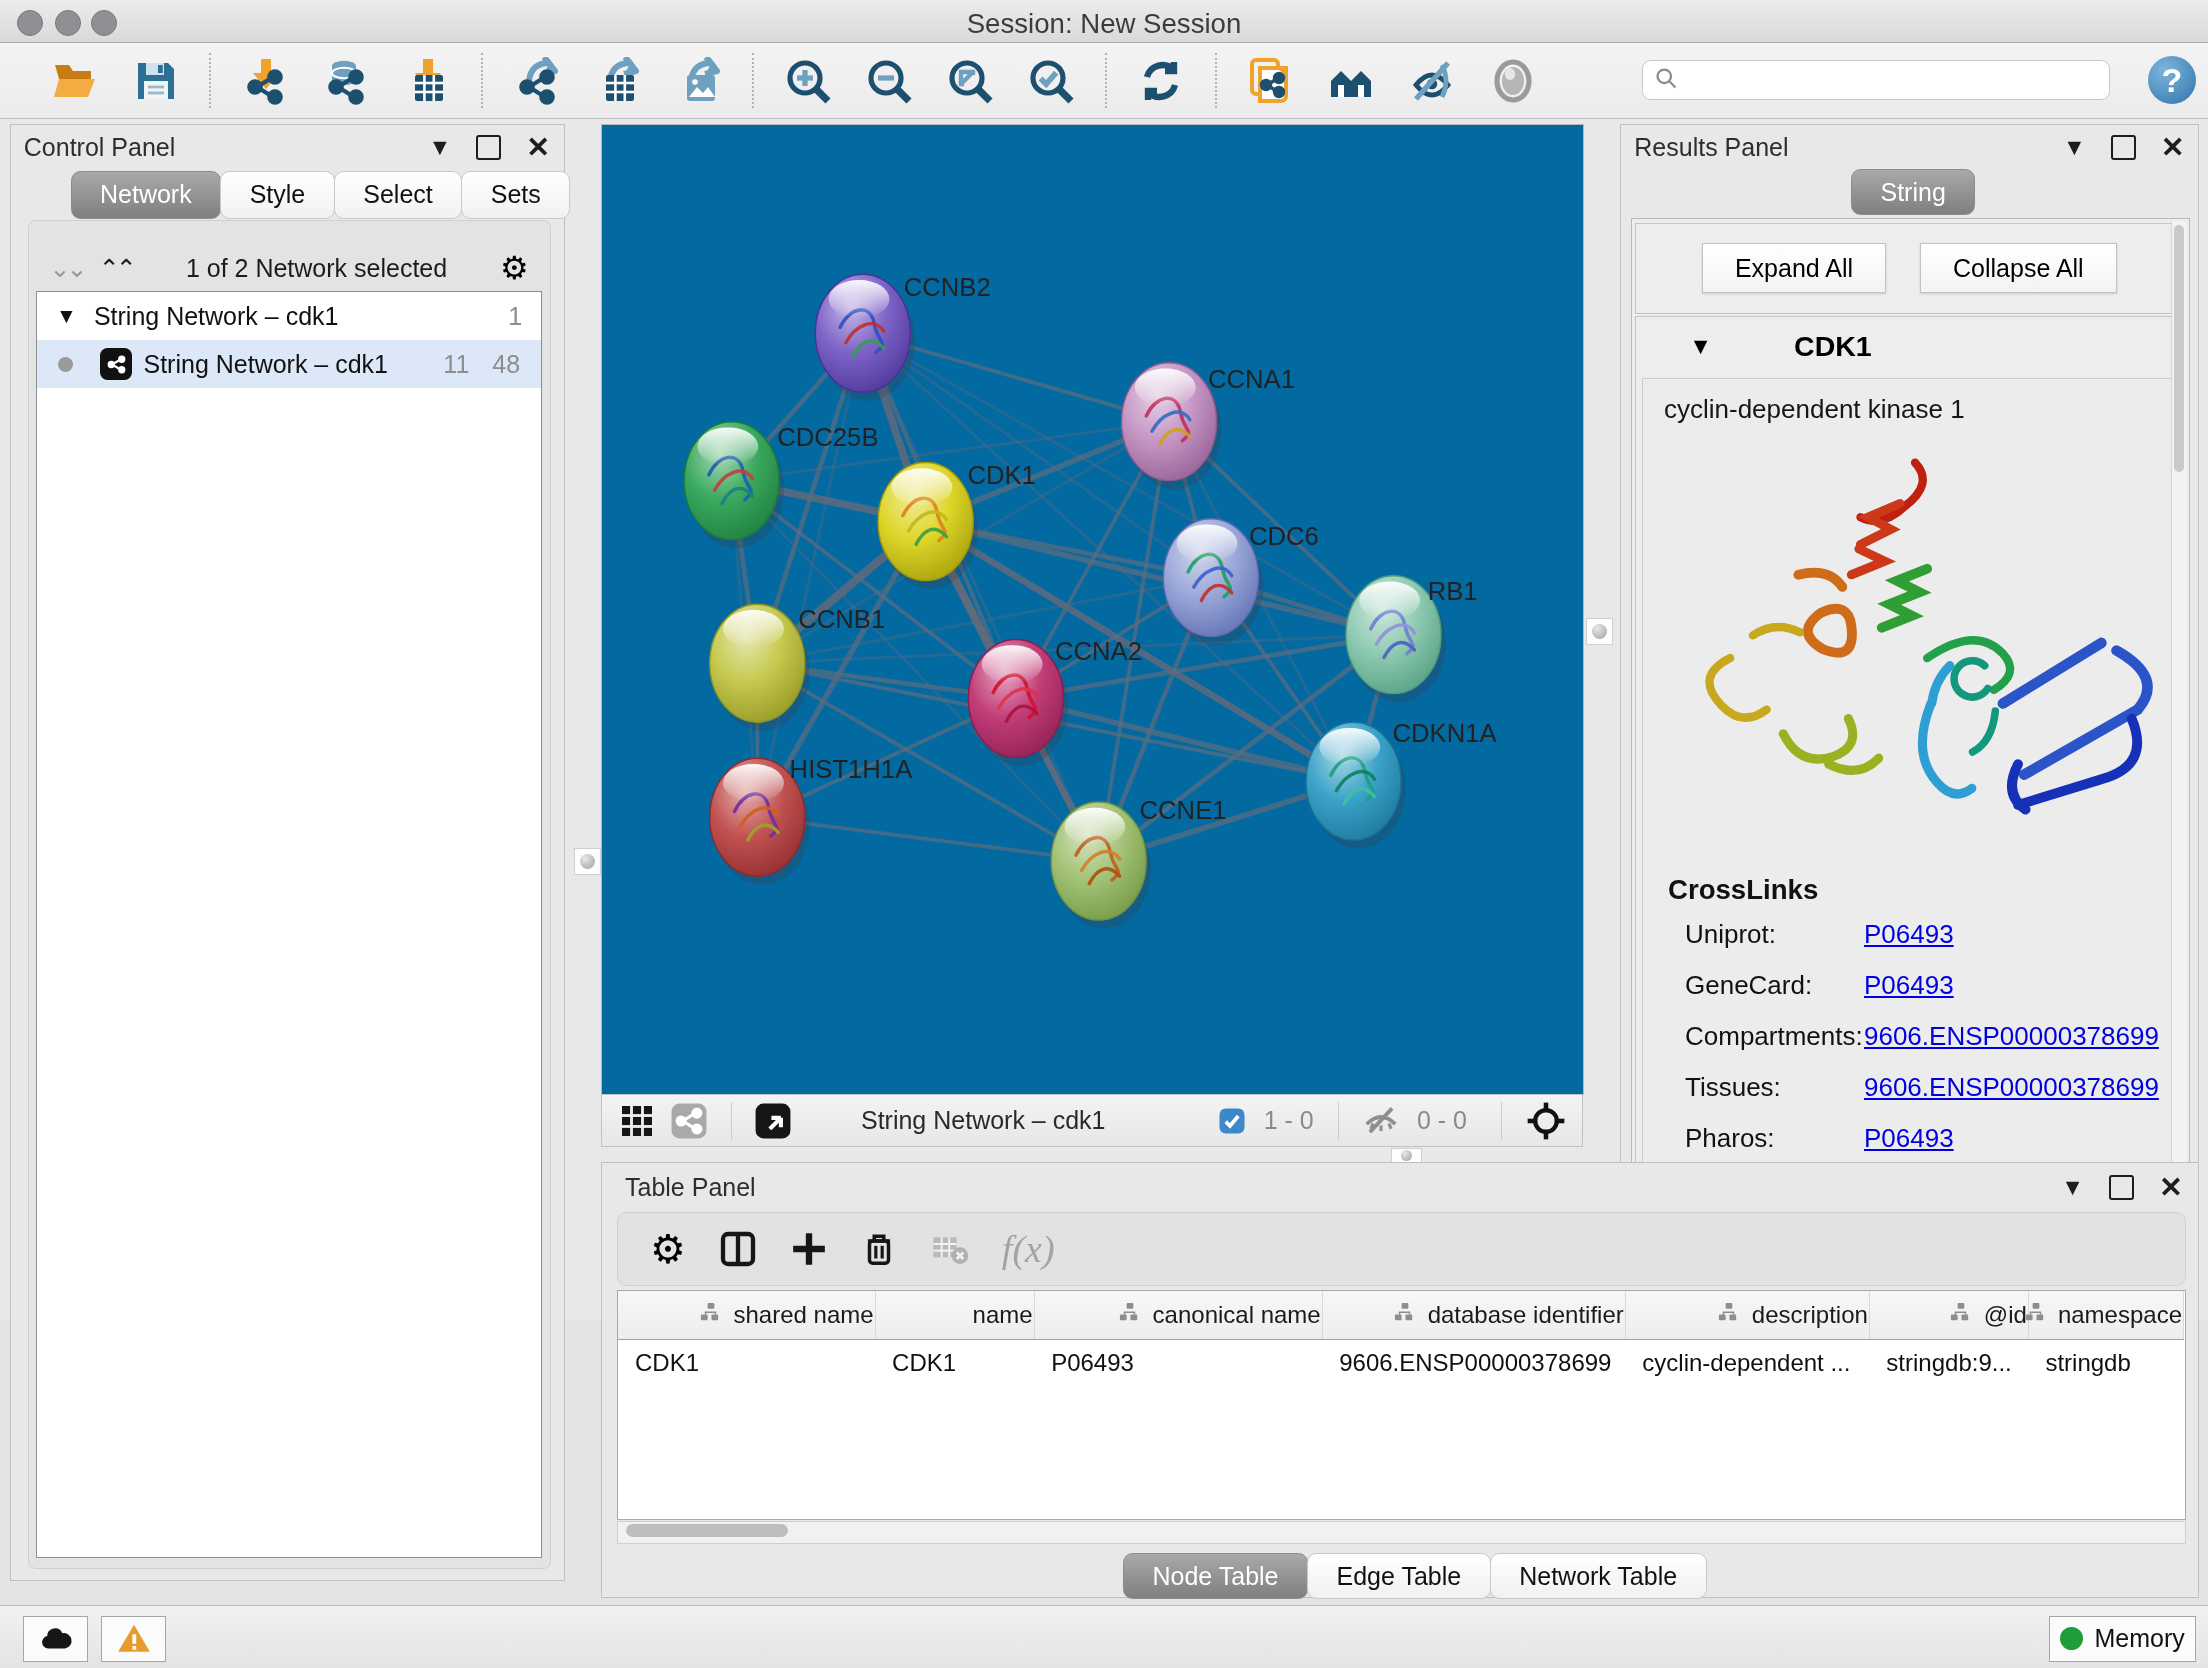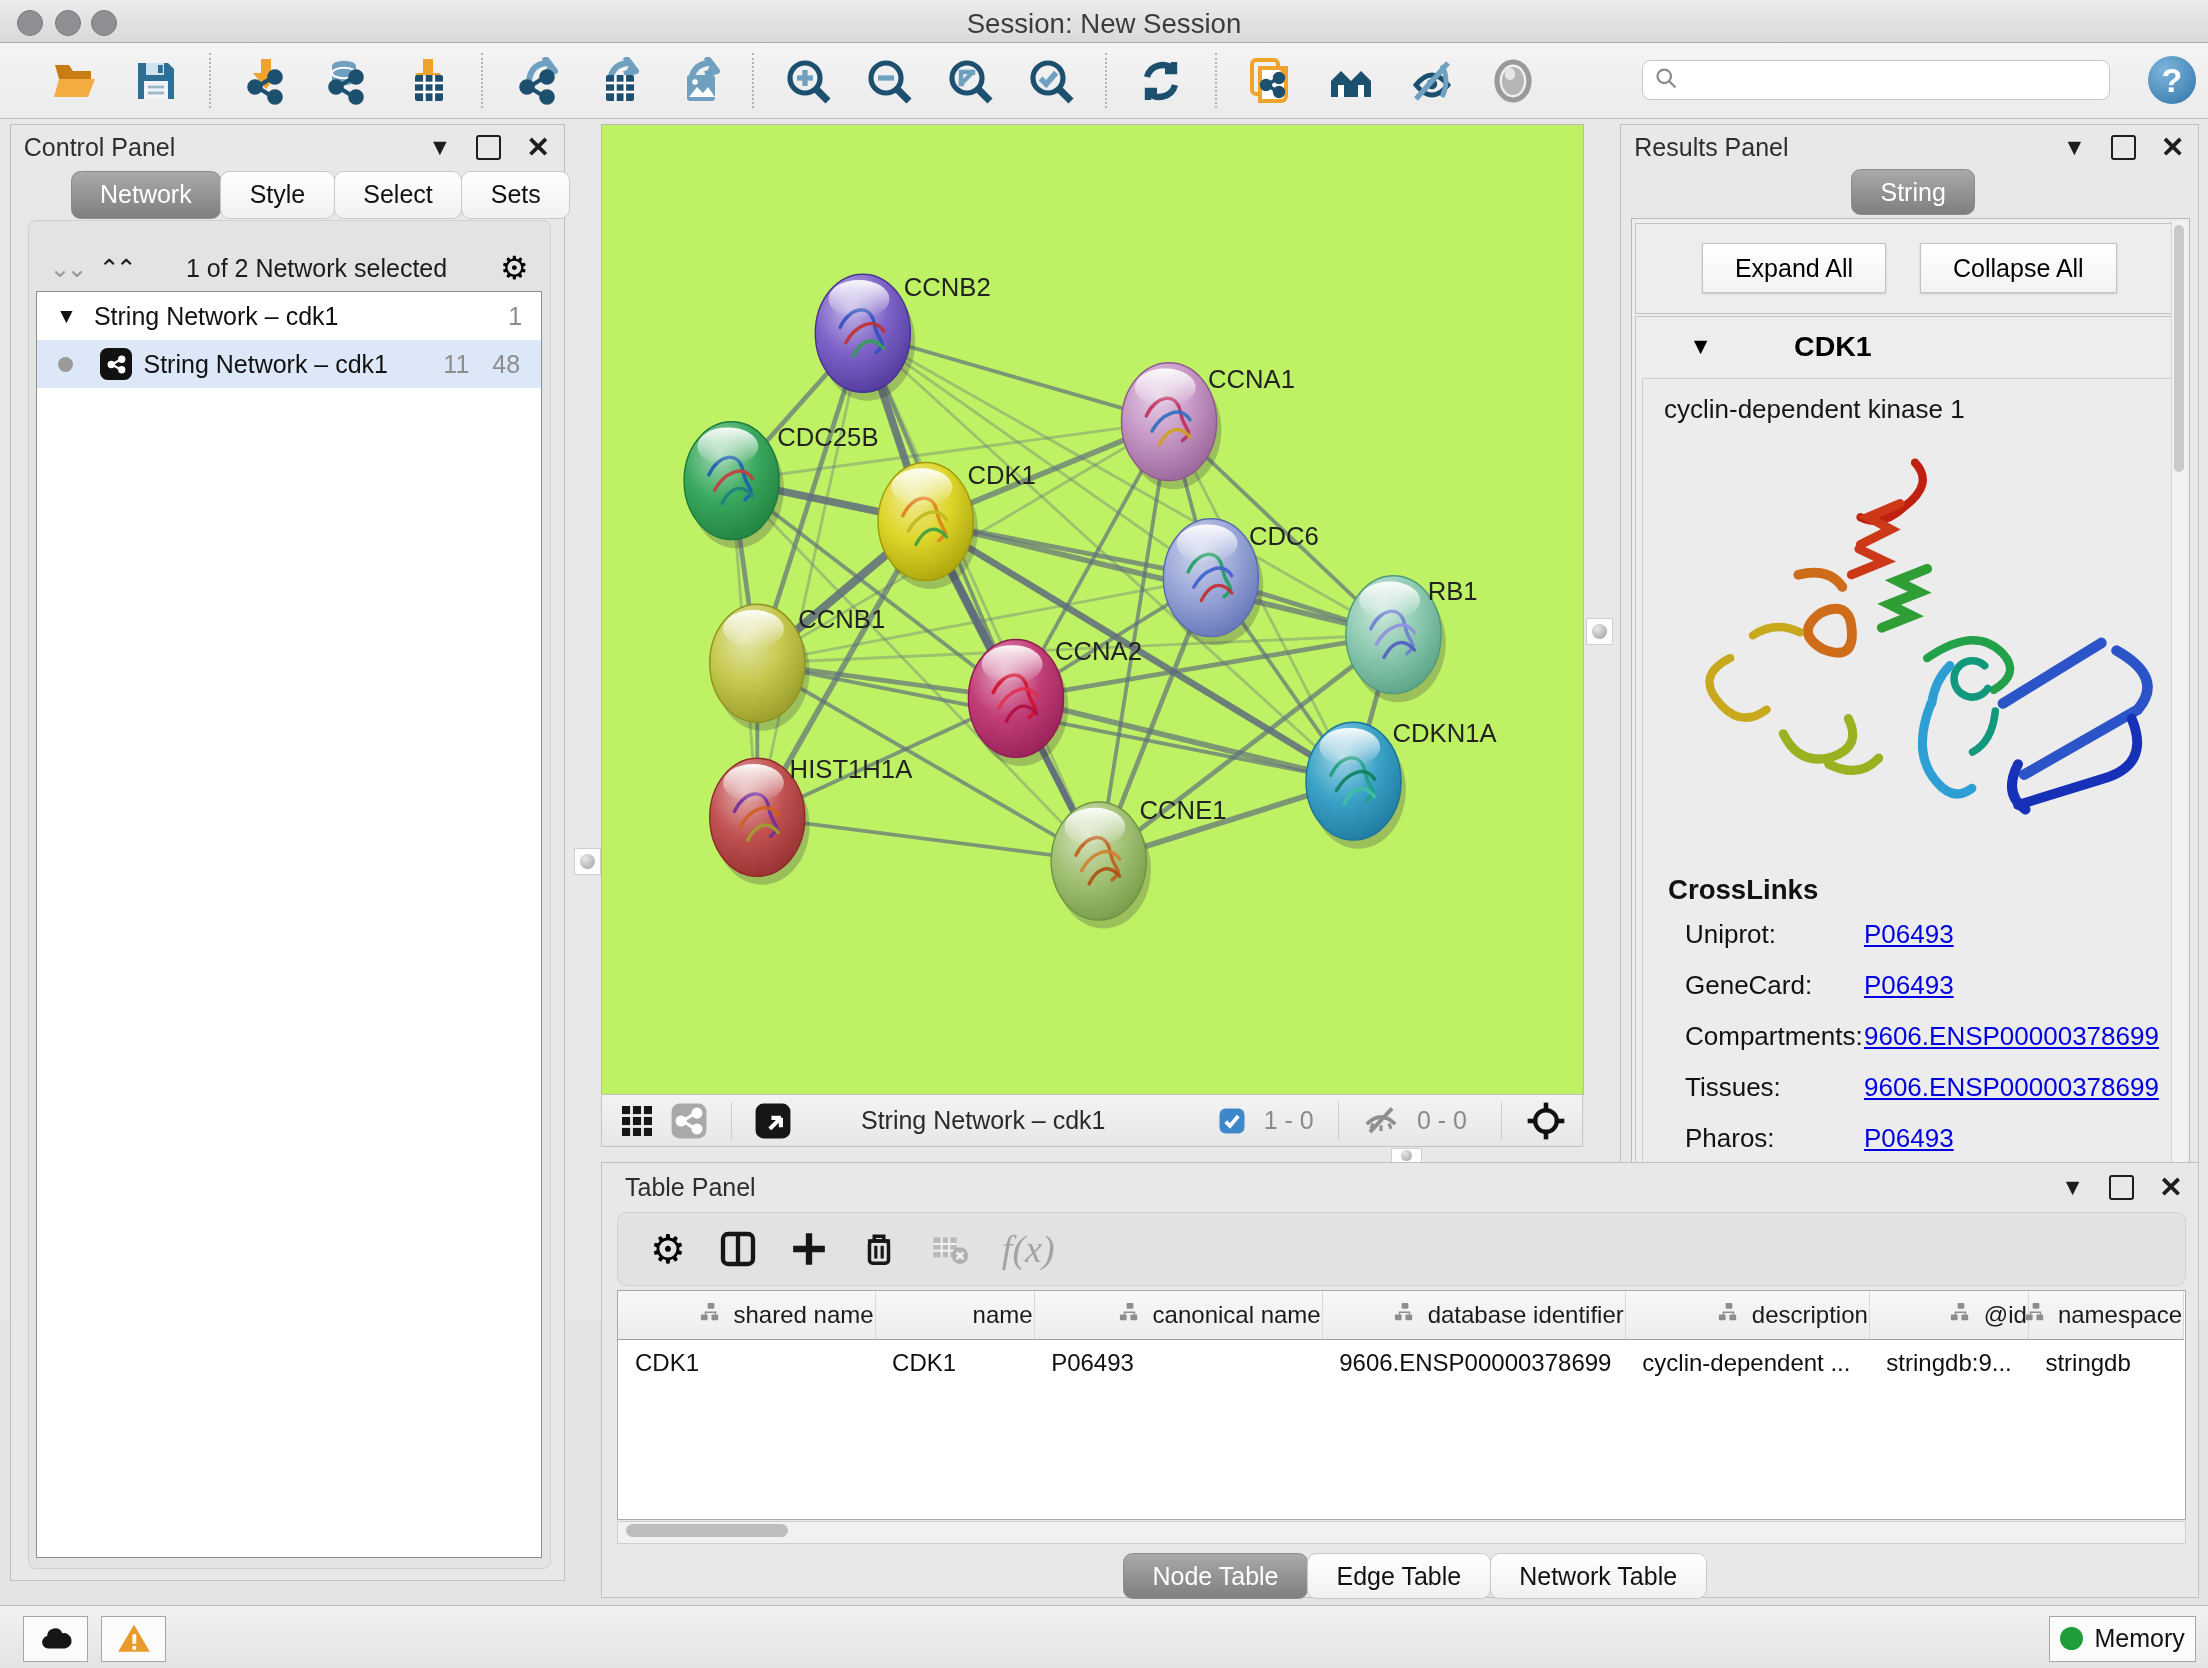--- a/index.html
+++ b/index.html
@@ -42,21 +42,21 @@
   #cp-body{position:absolute;left:17px;top:95px;width:521px;height:1347px;background:#e3e3e3;border:1px solid #cfcfcf;border-radius:7.6px;}
   #cp-listhead{position:absolute;left:7.6px;top:25px;width:506px;height:44px;display:flex;align-items:center;}
   #cp-listhead .status{flex:1;text-align:center;font-size:25px;color:#1c1c1c;}
   .chev{font-size:25px;letter-spacing:-3.8px;}
   #cp-tree{position:absolute;left:7.6px;top:70px;width:504px;height:1265px;background:#fff;border:1px solid #8f8f8f;}
   .tree-row{height:48px;display:flex;align-items:center;font-size:25px;color:#111;}
   .tree-row .cnt{color:#8d8d8d;}
   .tree-row.sel{background:#dce7f8;}
   .share-badge{width:32px;height:32px;border-radius:7.6px;background:#111;display:flex;align-items:center;justify-content:center;margin:0 11.4px 0 27px;}
   
-  #network-view{position:absolute;left:601px;top:124px;width:981px;height:969px;background:#bef264;
+  #network-view{position:absolute;left:601px;top:124px;width:981px;height:969px;background:#0369a1;
     border:1px solid #b8b8b8;box-sizing:content-box;}
   #net-svg{position:absolute;left:0;top:0;}
   #net-bottombar{position:absolute;left:601px;top:1094px;width:982px;height:53px;
     background:linear-gradient(#f3f3f3,#e7e7e7);border:1px solid #c2c2c2;box-sizing:border-box;
     display:flex;align-items:center;}
   .nb-sep{width:0;height:38px;border-left:1.9px solid #cdcdcd;margin:0 15px;}
   .nbicon{margin:0 7.6px;display:flex;align-items:center;}
   #nb-title{font-size:25px;color:#2a2a2a;margin-left:61px;flex:1;}
   .nb-count{font-size:25px;color:#8a8a8a;margin:0 9.5px;}
   

